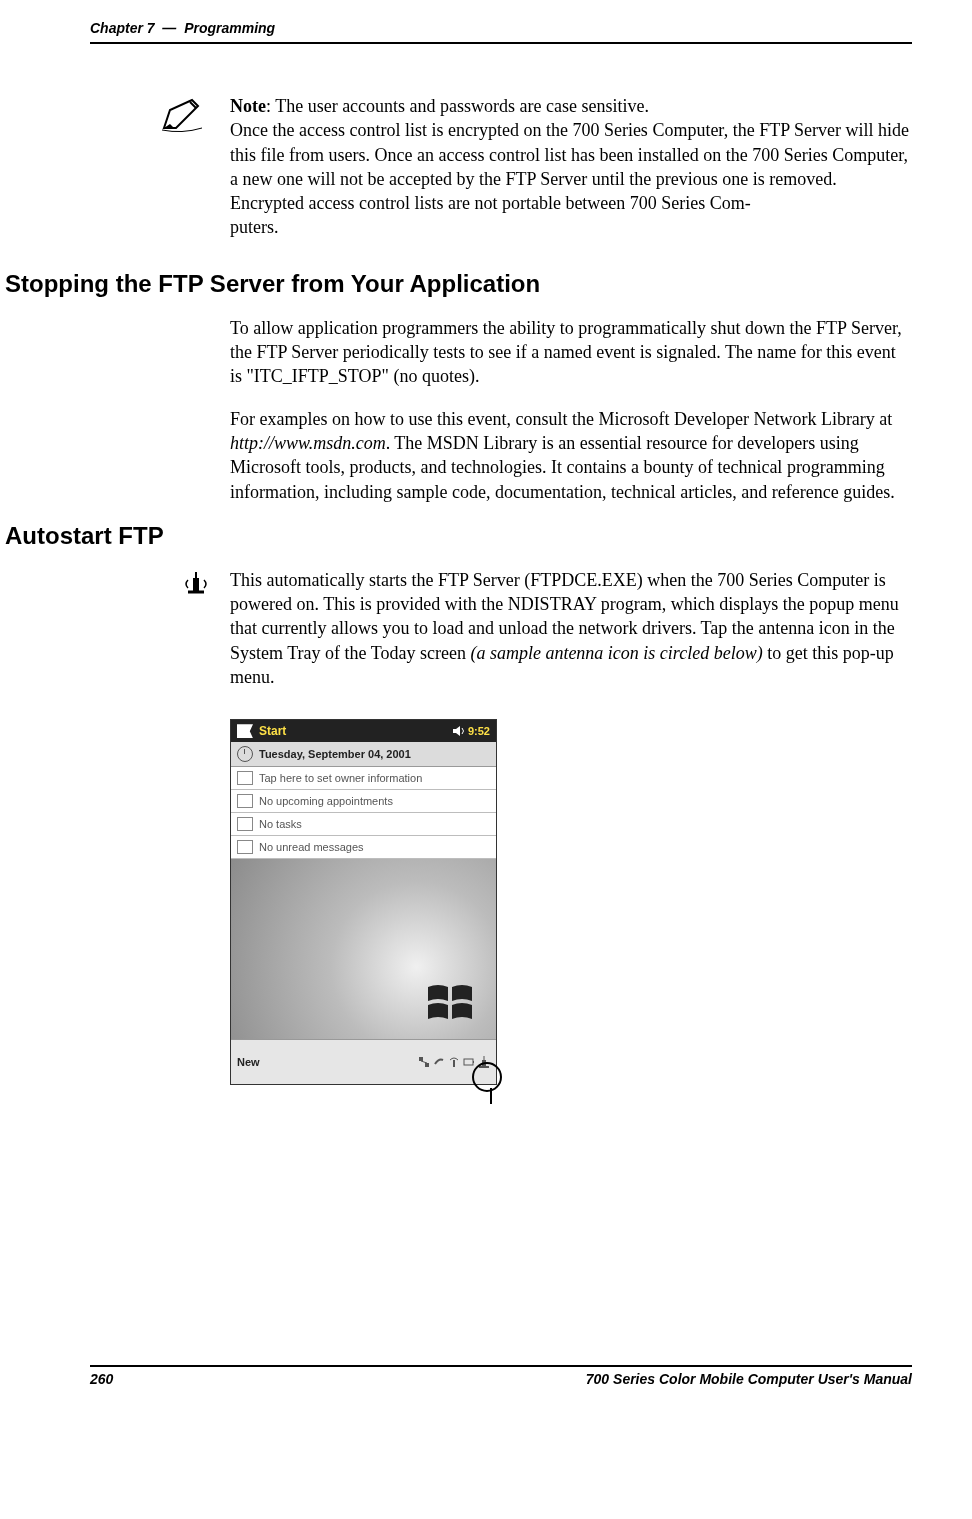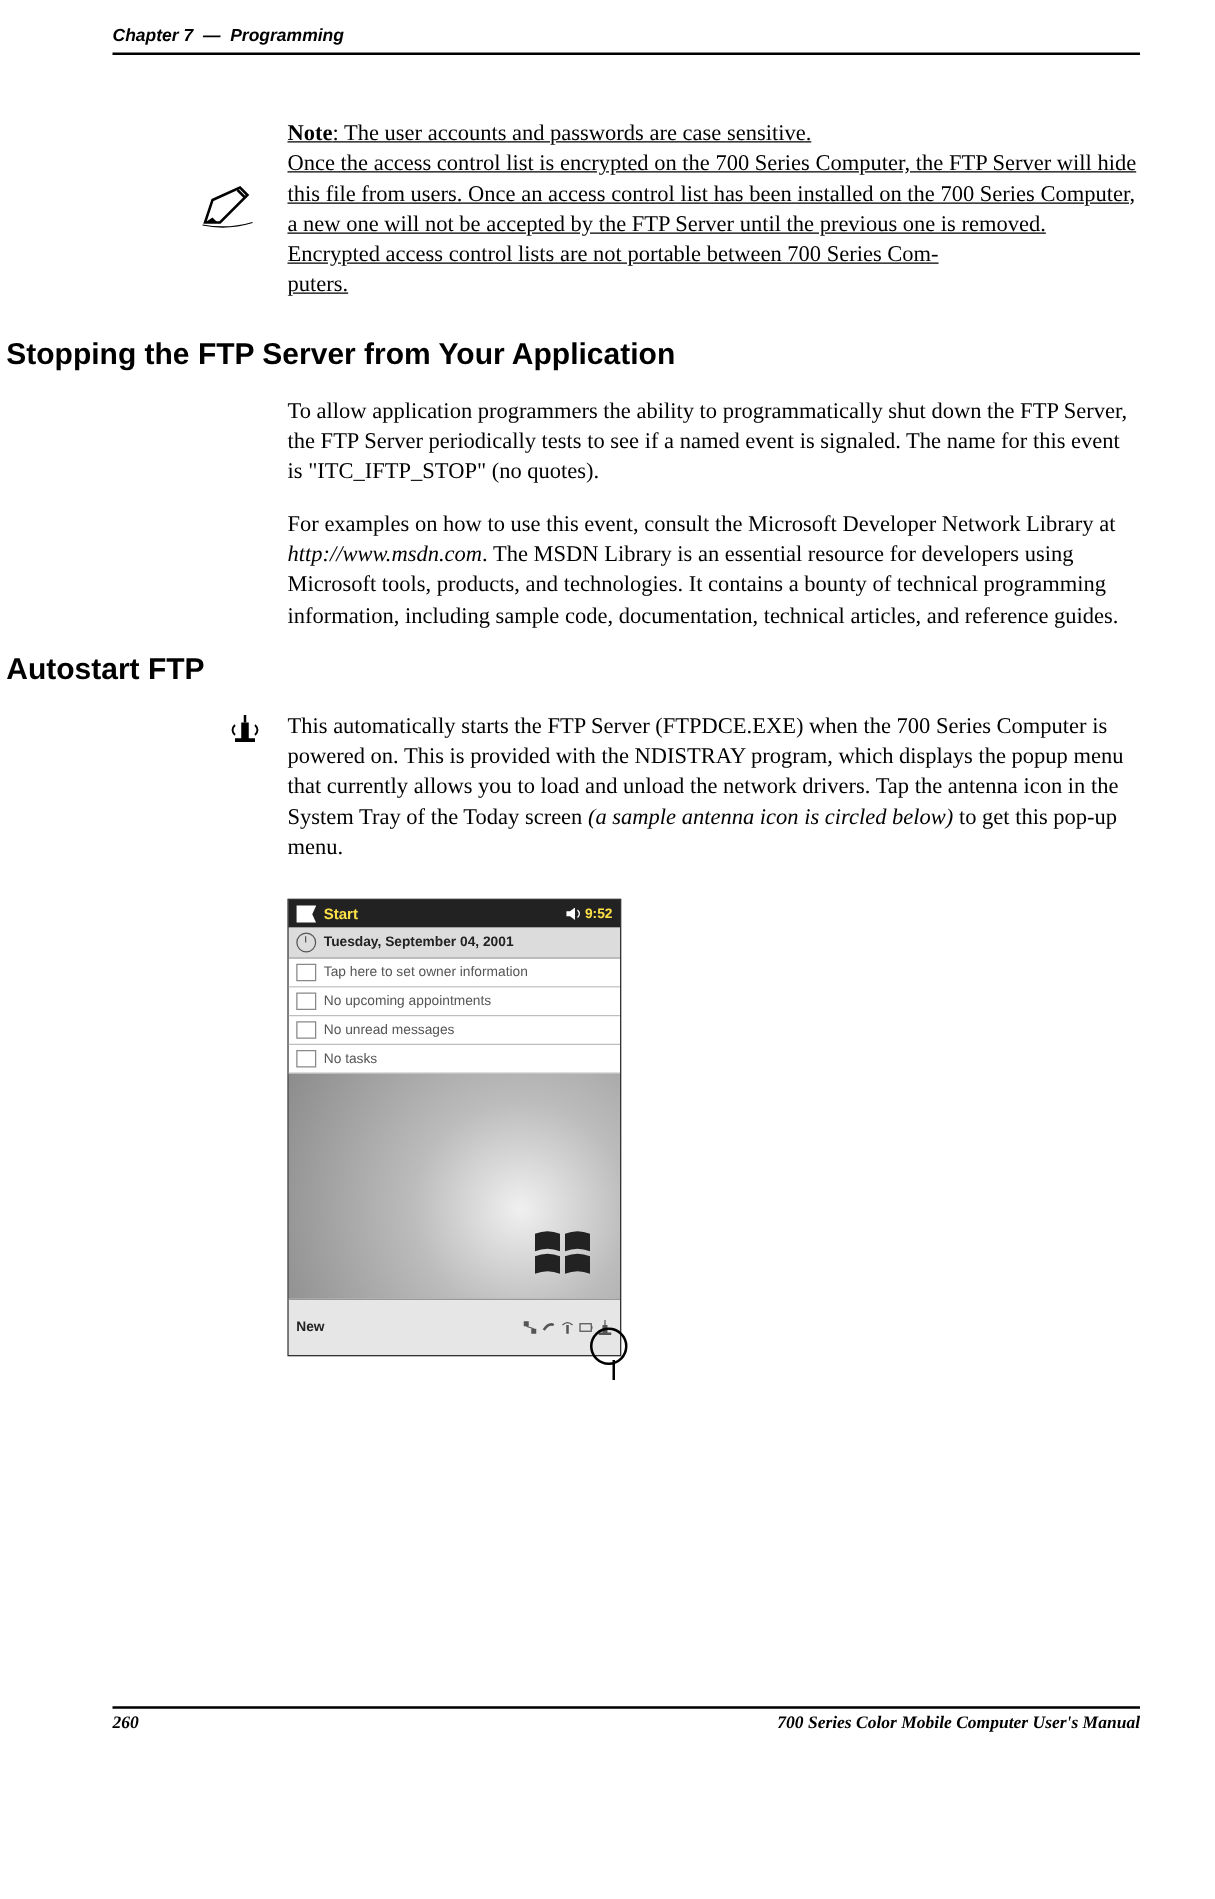--- a/index.html
+++ b/index.html
@@ -17,24 +17,23 @@
     font-family: Arial, Helvetica, sans-serif;
     font-size: 14px;
     font-weight: bold;
     font-style: italic;
     border-bottom: 2px solid #000;
     padding-bottom: 6px;
     margin-bottom: 50px;
   }
   .note-block {
     display: flex;
-    align-items: center;
+    align-items: flex-start;
     margin-left: 70px;
     margin-bottom: 30px;
-    text-decoration: underline;
   }
   .note-icon {
     flex: 0 0 70px;
     padding-top: 4px;
   }
   .pencil-svg {
     width: 44px;
     height: 36px;
   }
   .note-text {
@@ -166,21 +165,21 @@
     right:4px; bottom:-20px;
     width:2px; height:16px;
     background:#000;
   }
   .footer {
     margin-top: 280px;
     border-top: 2px solid #000;
     padding-top: 4px;
     display: flex;
     justify-content: space-between;
-    font-family: Liberation Serif, serif;
+    font-family: Liberation Sans, sans-serif;
     font-size: 14px;
     font-weight: bold;
     font-style: italic;
   }
 </style>
 </head>
 <body>
 
 <div class="page">
 
@@ -253,25 +252,25 @@
       <div class="ss-row">
         <span class="rowicon"></span>
         <span>Tap here to set owner information</span>
       </div>
       <div class="ss-row">
         <span class="rowicon"></span>
         <span>No upcoming appointments</span>
       </div>
       <div class="ss-row">
         <span class="rowicon"></span>
-        <span>No unread messages</span>
+        <span>No tasks</span>
       </div>
       <div class="ss-row">
         <span class="rowicon"></span>
-        <span>No tasks</span>
+        <span>No unread messages</span>
       </div>
       <div class="ss-body">
         <svg class="winlogo" viewBox="0 0 52 44">
           <path d="M4 6 Q14 2 24 6 L24 20 Q14 16 4 20 Z" fill="#222"></path>
           <path d="M28 6 Q38 2 48 6 L48 20 Q38 16 28 20 Z" fill="#222"></path>
           <path d="M4 24 Q14 20 24 24 L24 38 Q14 34 4 38 Z" fill="#222"></path>
           <path d="M28 24 Q38 20 48 24 L48 38 Q38 34 28 38 Z" fill="#222"></path>
         </svg>
       </div>
       <div class="ss-bottombar" style="position:relative;">

